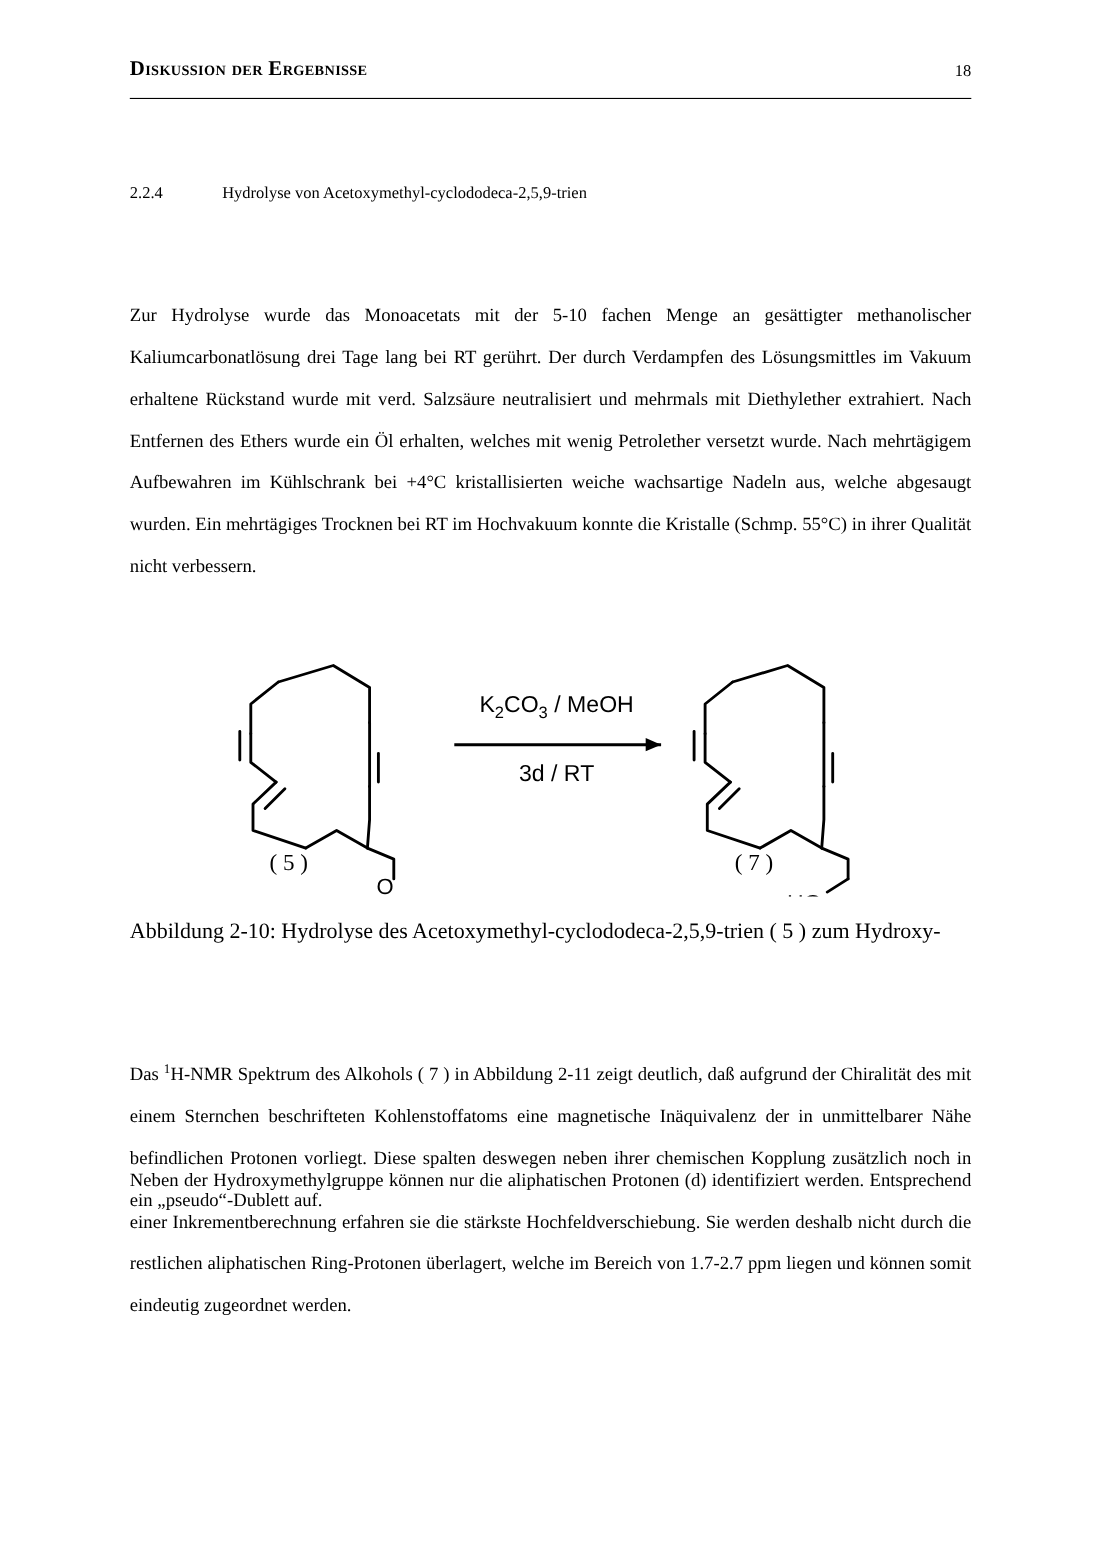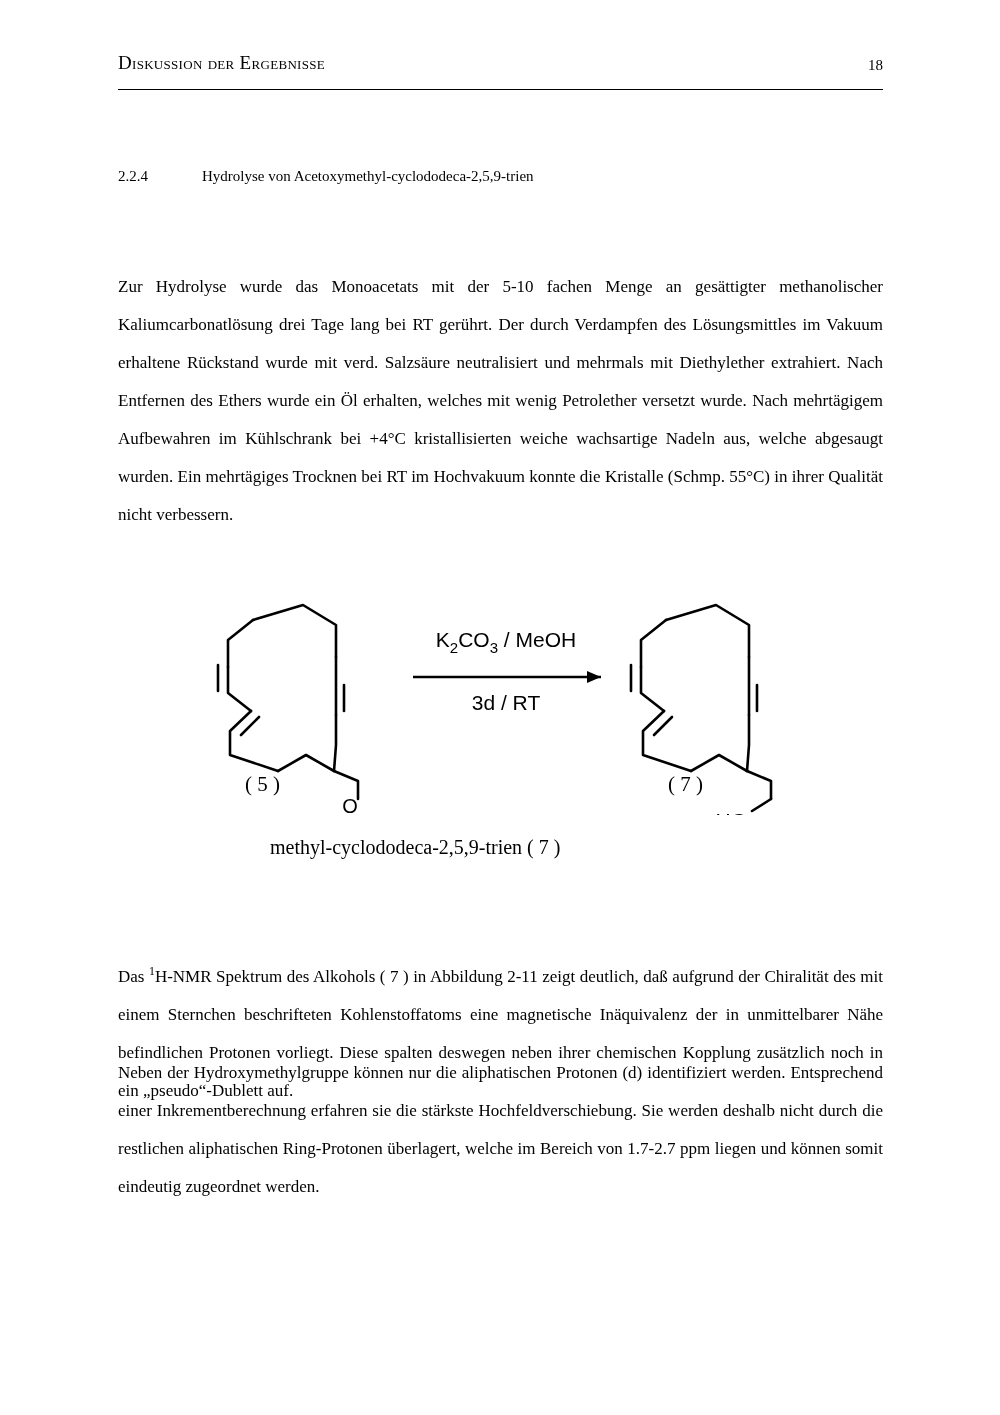--- a/index.html
+++ b/index.html
@@ -22,20 +22,21 @@
     top: 52px;
     width: 765px;
     display: flex;
     align-items: flex-end;
     justify-content: space-between;
   }
   .header-title {
     font-variant: small-caps;
     font-size: 19px;
     letter-spacing: 0.3px;
+    font-weight: bold;
   }
   .header-page {
     font-size: 15px;
   }
   .header-rule {
     position: absolute;
     left: 118px;
     top: 89px;
     width: 765px;
     height: 1px;
@@ -175,21 +176,21 @@
         <path d="M 653 214 L 634 226"></path>
       </g>
       <text x="629" y="243" font-family="'Liberation Sans', sans-serif" font-size="21" text-anchor="end">HO</text>
     </svg>
   </div>
 
   <div class="label-5">( 5 )</div>
   <div class="label-7">( 7 )</div>
 
   <div class="caption">
-    <span class="cap-line2">methyl-cyclododeca-2,5,9-trien ( 7 )</span>
+    <span>Abbildung 2-10:  Hydrolyse des Acetoxymethyl-cyclododeca-2,5,9-trien ( 5 ) zum Hydroxy-</span>
   </div>
 
   <div class="body-text para2">
     <p><span>Das </span><sup class="sup">1</sup><span>H-NMR Spektrum des Alkohols ( 7 ) in Abbildung 2-11 zeigt deutlich, daß aufgrund der Chiralität des mit einem Sternchen beschrifteten Kohlenstoffatoms eine magnetische Inäquivalenz der in unmittelbarer Nähe befindlichen Protonen vorliegt. Diese spalten deswegen neben ihrer chemischen Kopplung zusätzlich noch in ein </span><span class="ital">„pseudo“</span><span>-Dublett auf.</span></p>
   </div>
 
   <div class="body-text para3">
     <p>Neben der Hydroxymethylgruppe können nur die aliphatischen Protonen (d) identifiziert werden. Entsprechend einer Inkrementberechnung erfahren sie die stärkste Hochfeldverschiebung. Sie werden deshalb nicht durch die restlichen aliphatischen Ring-Protonen überlagert, welche im Bereich von 1.7-2.7 ppm liegen und können somit eindeutig zugeordnet werden.</p>
   </div>
 

